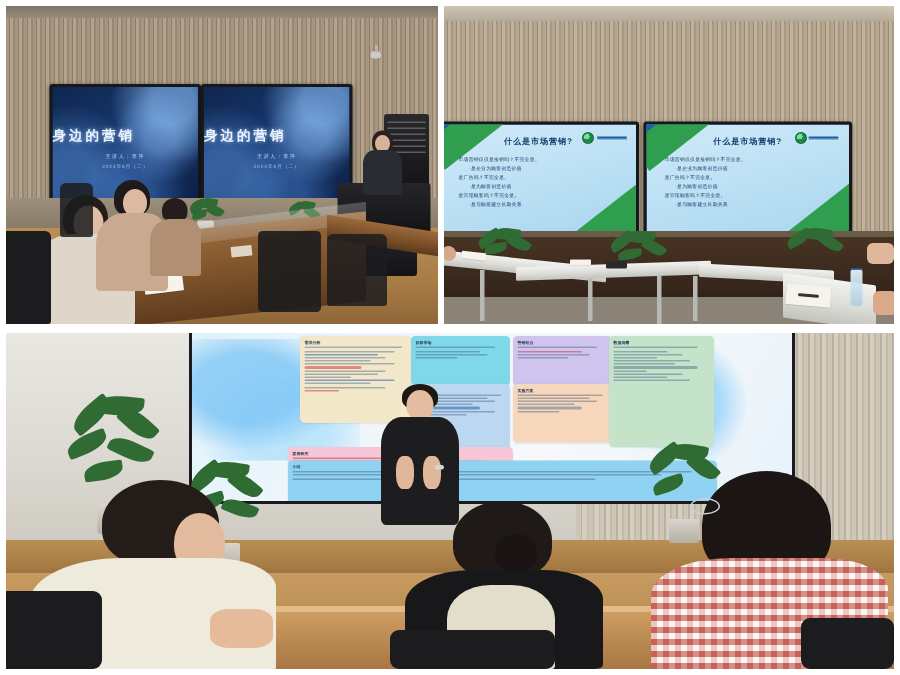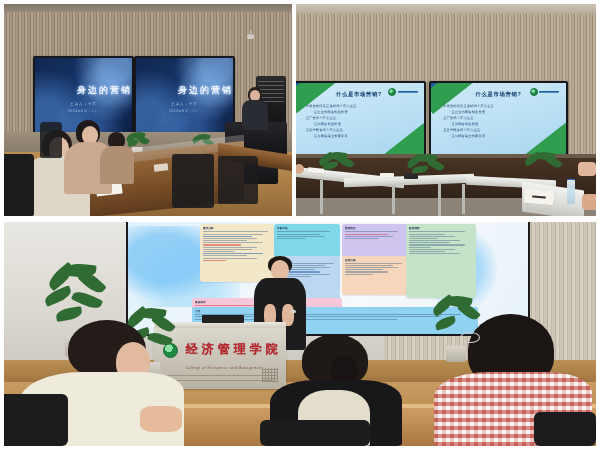--- a/index.html
+++ b/index.html
@@ -63,21 +63,21 @@
     position:absolute;inset:0;
     background:
       radial-gradient(circle at 82% 14%, rgba(150,200,255,.55) 0 14%, transparent 40%),
       radial-gradient(circle at 74% 44%, rgba(120,175,245,.45) 0 12%, transparent 38%),
       radial-gradient(circle at 12% 78%, rgba(100,160,235,.40) 0 16%, transparent 45%),
       radial-gradient(circle at 55% 96%, rgba(80,140,225,.40) 0 14%, transparent 42%),
       linear-gradient(150deg,#10264f 0%,#16376d 45%,#0d2047 100%);
   }
   .slide-title .st-main{
     position:absolute;left:0;right:0;top:34%;
-    text-align:right;color:#eaf3ff;
+    text-align:left;color:#eaf3ff;
     font-size:9px;letter-spacing:2px;font-weight:700;
     text-shadow:0 0 3px rgba(190,220,255,.8);
   }
   .slide-title .st-sub{
     position:absolute;left:0;right:0;top:58%;
     text-align:center;color:#bcd4f2;font-size:3.4px;letter-spacing:1px;
   }
   .slide-title .st-sub2{
     position:absolute;left:0;right:0;top:68%;
     text-align:center;color:#a9c6ea;font-size:3.2px;letter-spacing:.6px;
@@ -543,30 +543,20 @@
 
       <div class="person" style="left:248px;top:34px;width:56px;height:94px;">
         <div class="hair" style="left:16px;top:0px;width:24px;height:17px;background:#1e1815;"></div>
         <div class="head" style="left:19px;top:4px;width:18px;height:20px;background:#e4bda0;"></div>
         <div class="body" style="left:2px;top:22px;width:52px;height:72px;background:#1d1d20;border-radius:26% 26% 6% 6%;"></div>
         <div style="position:absolute;left:12px;top:48px;width:12px;height:22px;background:#e0b79a;border-radius:40%;"></div>
         <div style="position:absolute;left:30px;top:48px;width:12px;height:22px;background:#e0b79a;border-radius:40%;"></div>
         <div style="position:absolute;left:38px;top:54px;width:6px;height:3px;background:#d8d4cc;border-radius:2px;"></div>
       </div>
 
-      <div class="podium" style="left:150px;top:105px;width:132px;height:62px;">
-        <div style="position:absolute;left:0;right:0;top:-5px;height:6px;background:linear-gradient(180deg,#eceae3,#cfcabd);border-radius:1px;"></div>
-        <div style="position:absolute;left:48px;top:-12px;width:42px;height:8px;background:#222;border-radius:1px;"></div>
-        <div class="logo-dot"></div>
-        <div class="cn">经济管理学院</div>
-        <div class="en">College of Economics and Management</div>
-        <div class="slat" style="top:78%;"></div>
-        <div class="slat" style="top:86%;"></div>
-        <div class="grill"></div>
-      </div>
 
       <div class="plant" style="left:38px;top:42px;width:68px;height:92px;">
         <div class="leaf" style="left:4px;top:6px;width:30px;height:13px;transform:rotate(-40deg);"></div>
         <div class="leaf" style="left:22px;top:0px;width:32px;height:13px;transform:rotate(6deg);"></div>
         <div class="leaf" style="left:36px;top:12px;width:28px;height:13px;transform:rotate(42deg);"></div>
         <div class="leaf" style="left:2px;top:26px;width:28px;height:12px;transform:rotate(-22deg);"></div>
         <div class="leaf" style="left:30px;top:30px;width:30px;height:12px;transform:rotate(26deg);"></div>
         <div class="leaf" style="left:14px;top:44px;width:26px;height:12px;transform:rotate(-8deg);"></div>
         <div class="pot" style="width:22px;height:20px;"></div>
       </div>

